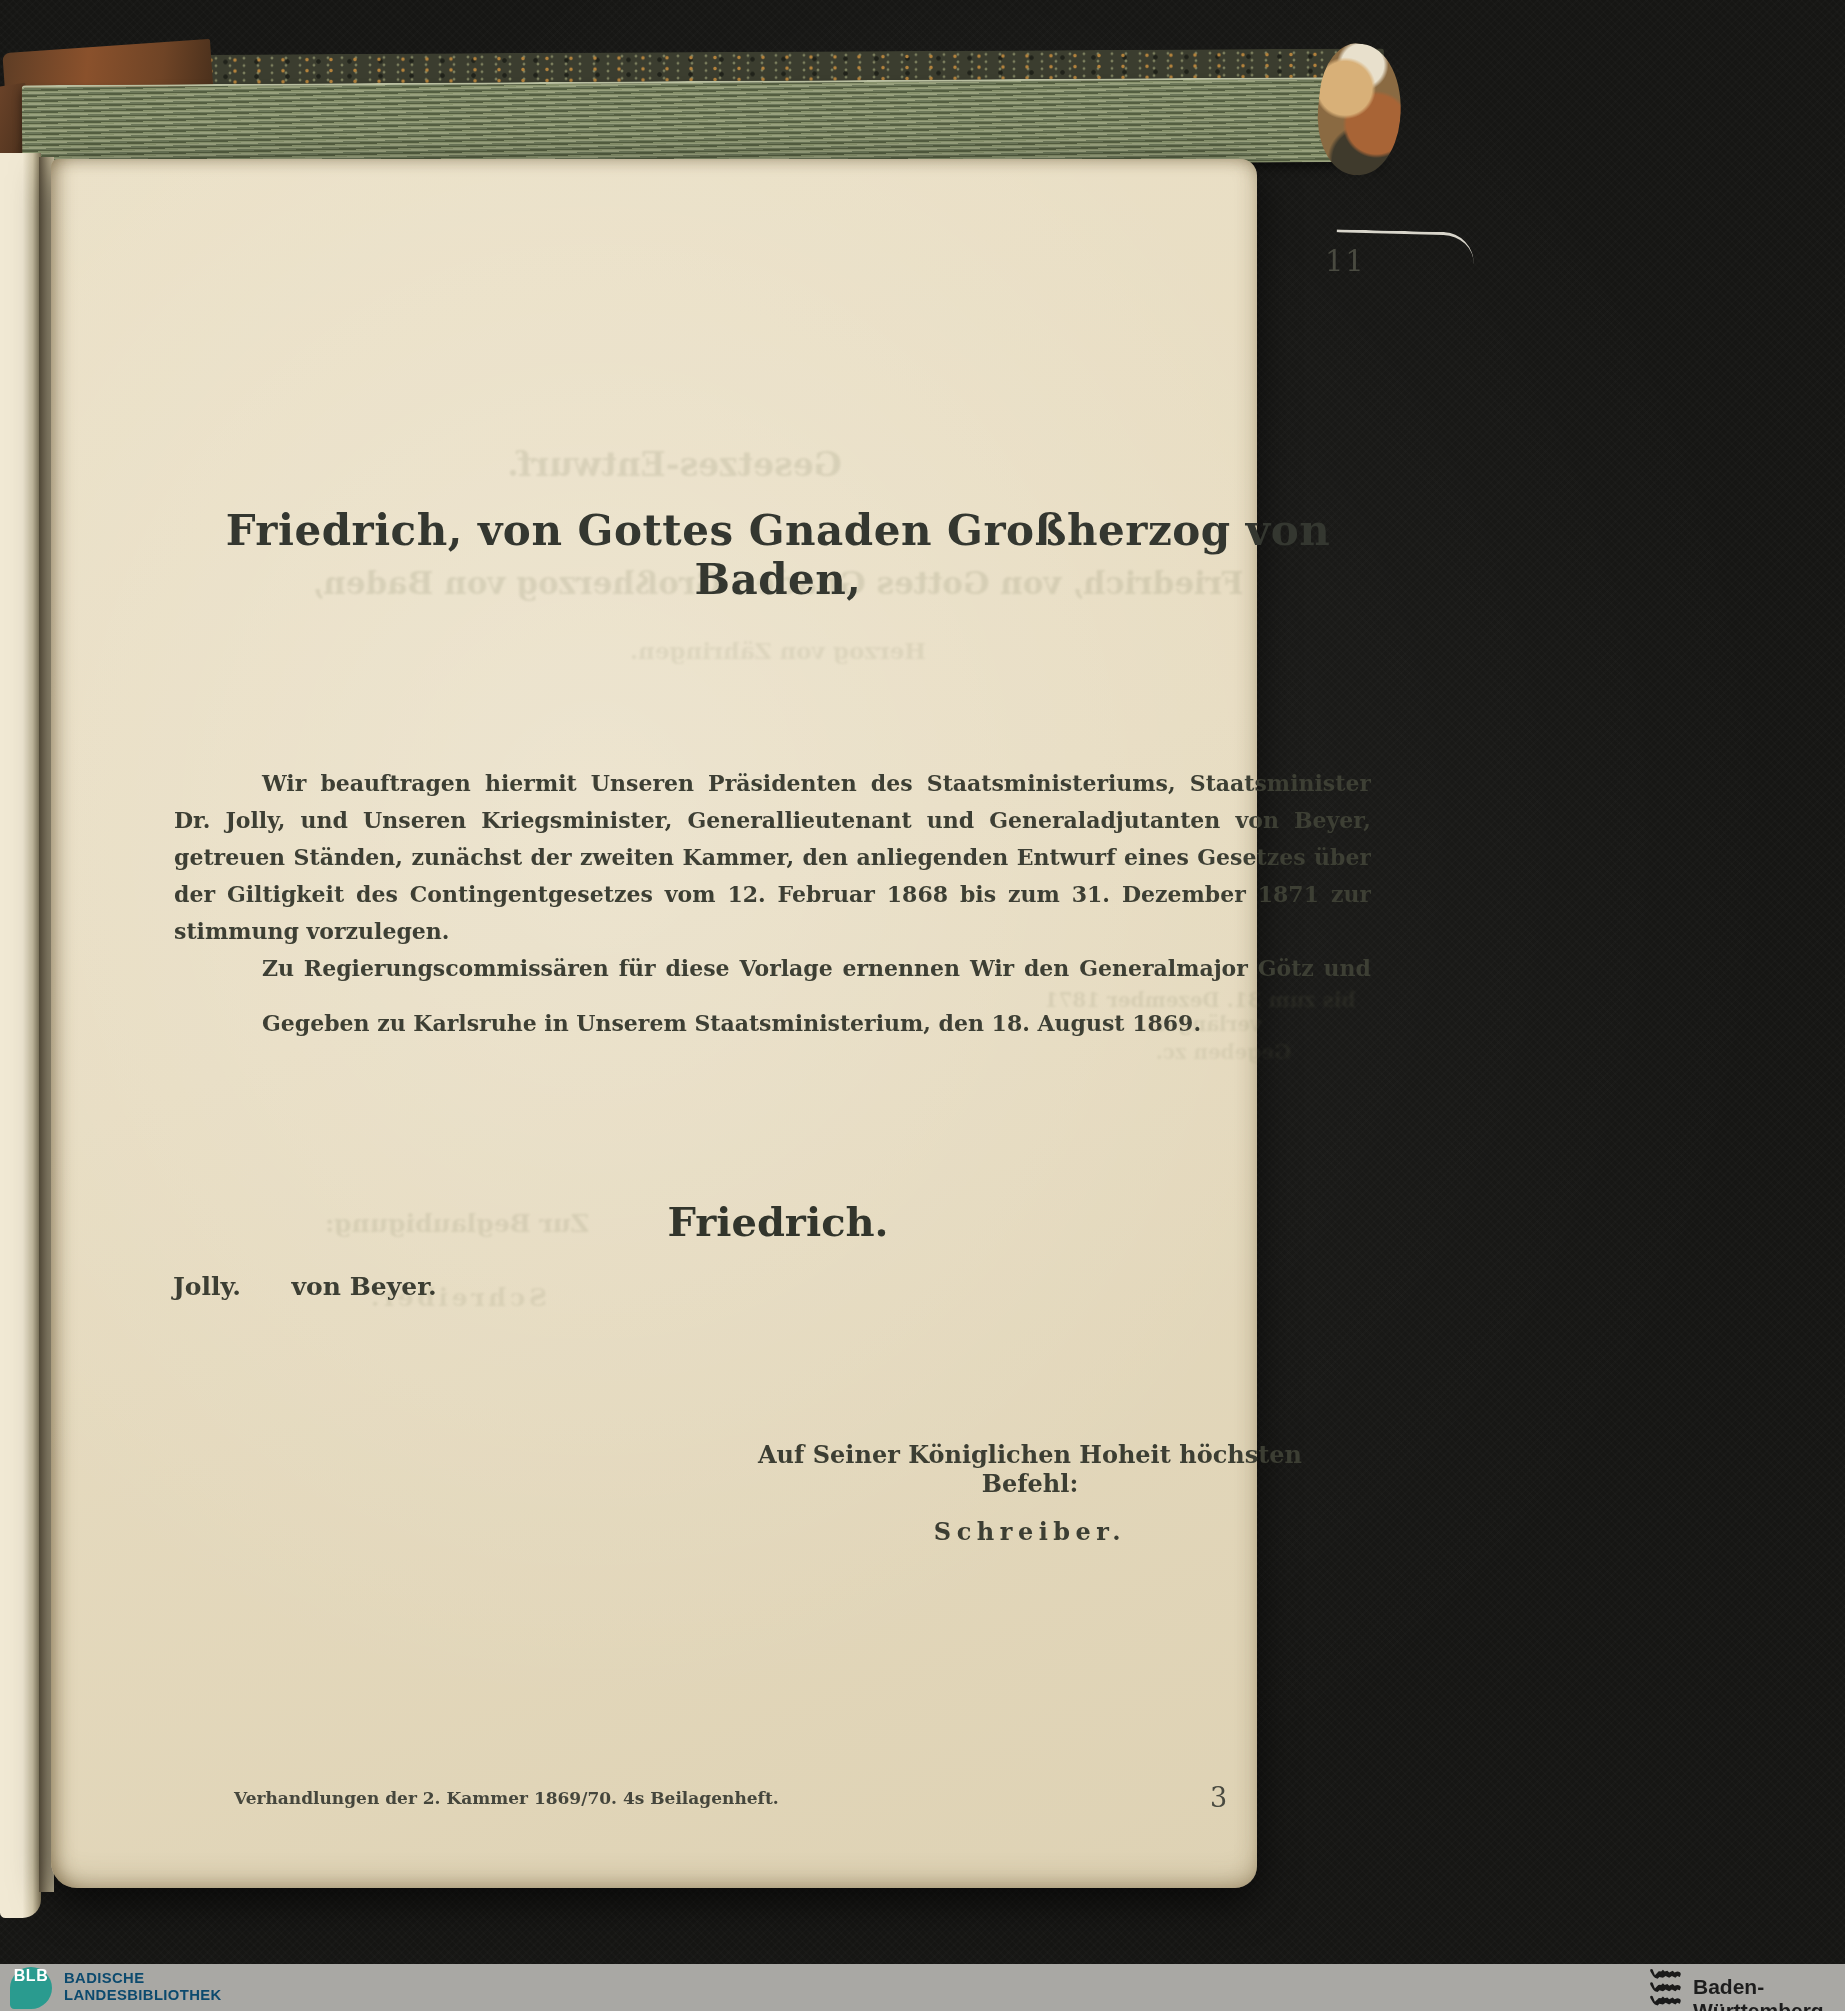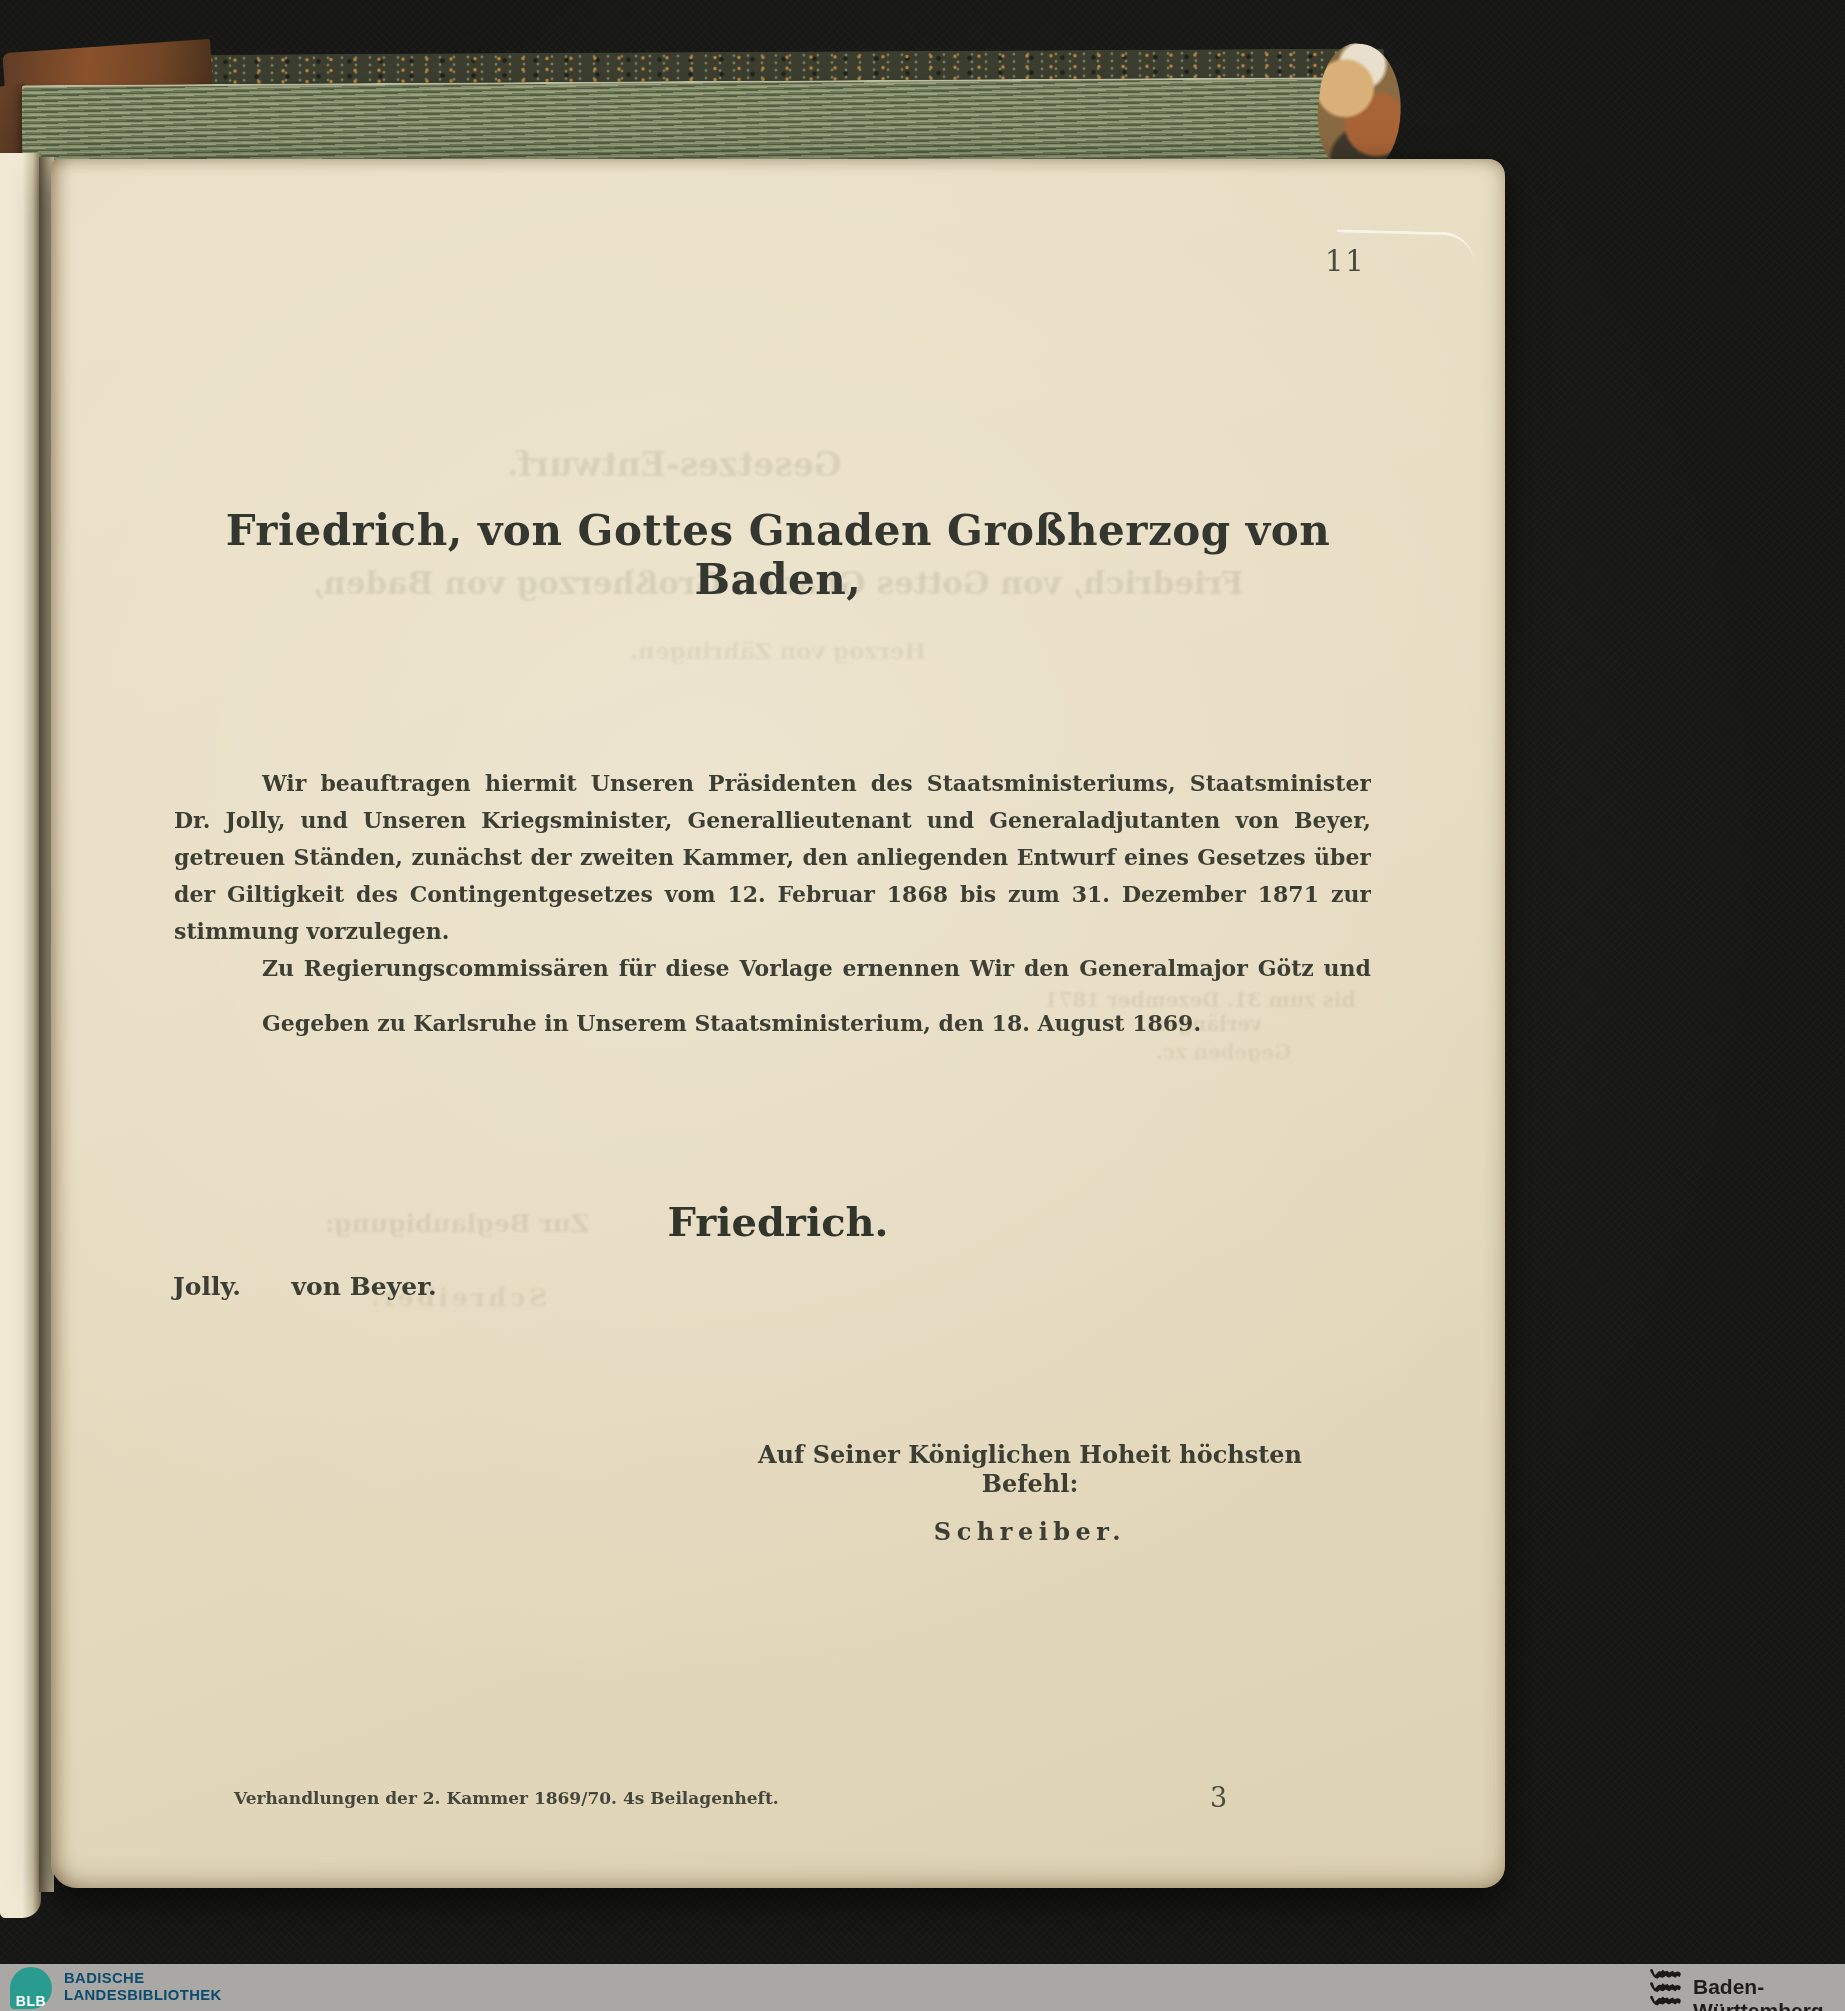--- a/index.html
+++ b/index.html
@@ -61,21 +61,21 @@
     position:absolute; left:39px; top:157px; width:14.8px; height:1735px;
     background:linear-gradient(90deg,#5d5340,#a3987c 60%,#c8bd9f);
   }
   .corner-sheen{
     position:absolute; left:1336px; top:231px; width:138px; height:37px;
     border-top:3.7px solid rgba(250,247,235,0.85);
     border-radius:0 31px 0 0; transform:rotate(1.5deg);
   }
   
   .book-page{
-    position:absolute; left:51px; top:159px; width:1454px; height:1729px;
+    position:absolute; left:51px; top:159px; width:1206px; height:1729px;
     border-radius:7.4px 16.6px 22px 26px;
     background:linear-gradient(160deg,#ebe1c8,#e7dcc1 45%,#ded2b4);
     box-shadow:
       inset 14.8px 0 18.5px -9.2px rgba(96,76,40,0.5),
       inset -9.2px 0 24px -13px rgba(96,76,40,0.35),
       inset 0 -14.8px 29.5px -13px rgba(96,76,40,0.42),
       inset 0 11px 14.8px -9.2px rgba(90,75,40,0.32),
       0 14.8px 39px rgba(0,0,0,0.6);
     color:#3c3e33;
   }
@@ -111,22 +111,22 @@
   .b6{ left:212px; top:1050px; width:388px; text-align:center; font-size:25px; opacity:0.15; }
   .b7{ left:212px; top:1124px; width:388px; text-align:center; font-size:25px; letter-spacing:3.7px; opacity:0.13; }
   
   .brand-bar{
     position:absolute; left:0; bottom:0; width:1846px; height:47px;
     background:#a9a8a4; font-family:"Liberation Sans", sans-serif;
   }
   .blb-logo{
     position:absolute; left:10px; top:2.8px; width:42px; height:42px;
     background:#2a9b8f; border-radius:50% 50% 50% 10%;
-    display:flex; align-items:flex-end; justify-content:center;
-    color:#ffffff; font-size:14px; font-weight:bold; letter-spacing:0.5px;
+    display:flex; align-items:flex-start; justify-content:center;
+    color:#ffffff; font-size:16px; font-weight:bold; letter-spacing:0.5px;
   }
   .lib-name{ position:absolute; left:64px; top:5.5px; color:#0c4a6e; font-weight:bold;
     font-size:14.8px; line-height:17.5px; letter-spacing:0.4px; }
   .lions{ position:absolute; left:1648px; top:3.7px; width:37px; height:41px; }
   .state-name{ position:absolute; left:1693px; top:11px; font-size:21px; font-weight:600; color:#1d1d1d; }
 </style>
 </head>
 <body>
 
 <div id="scene">

